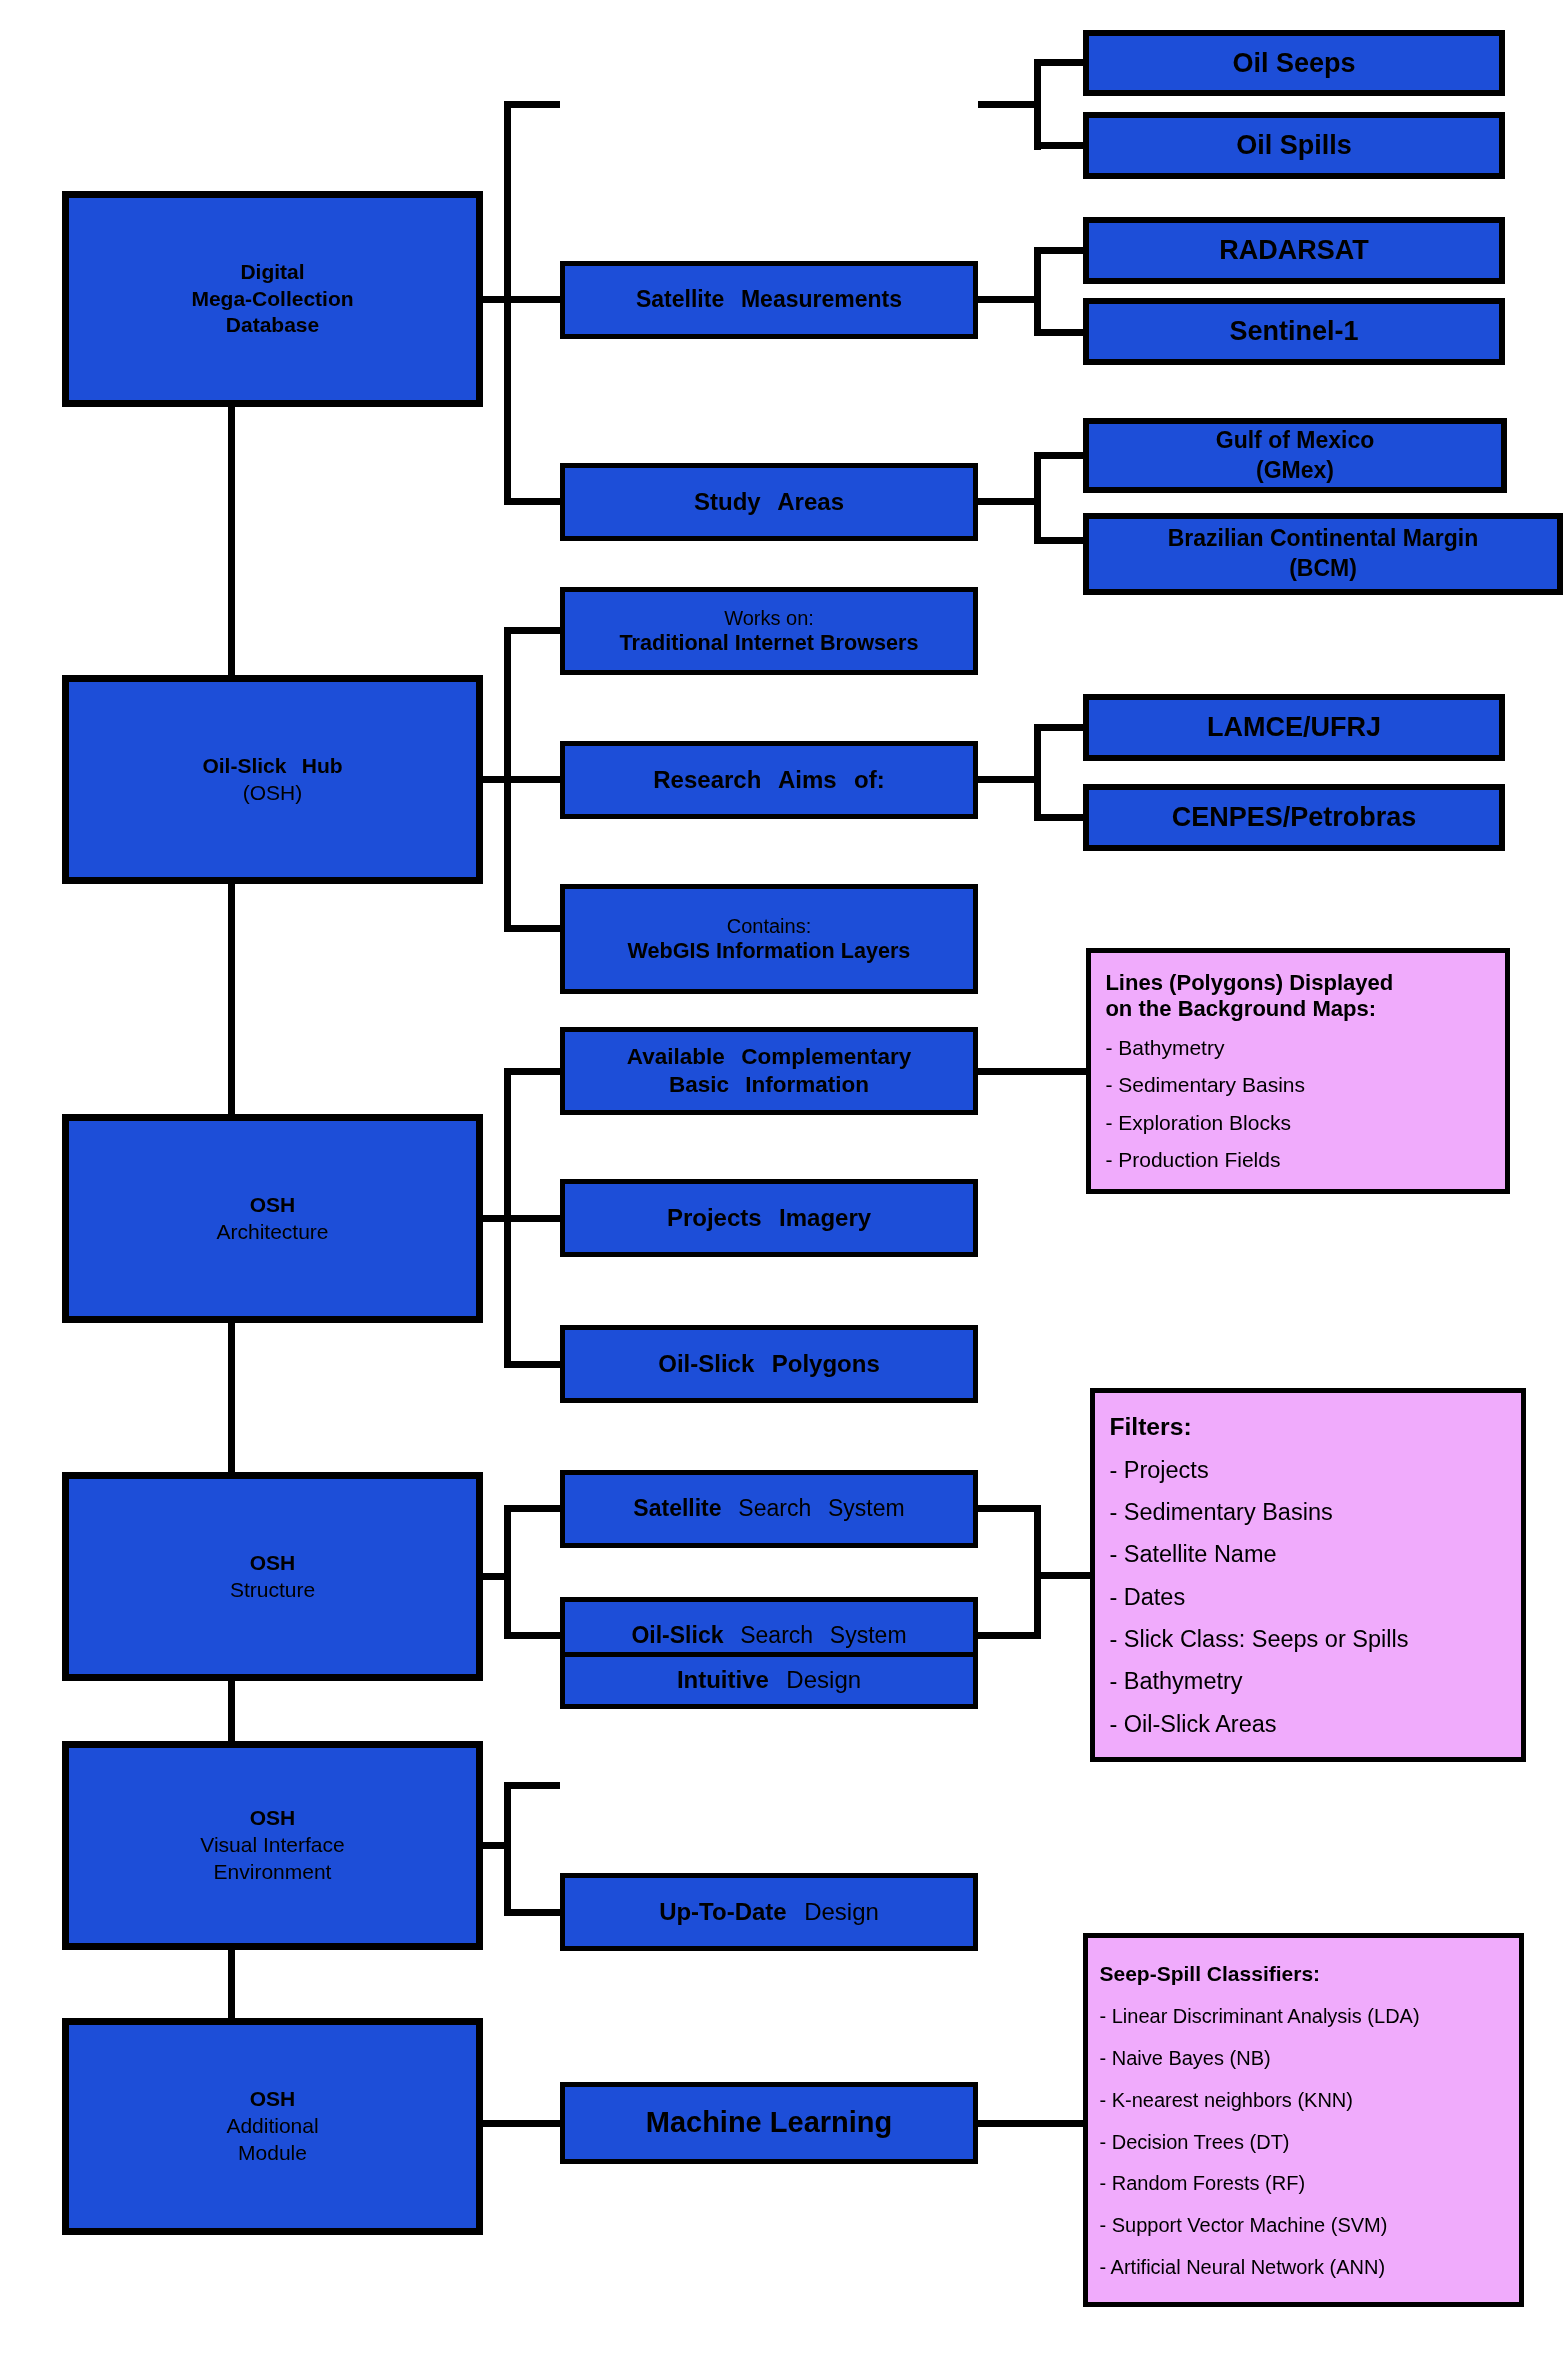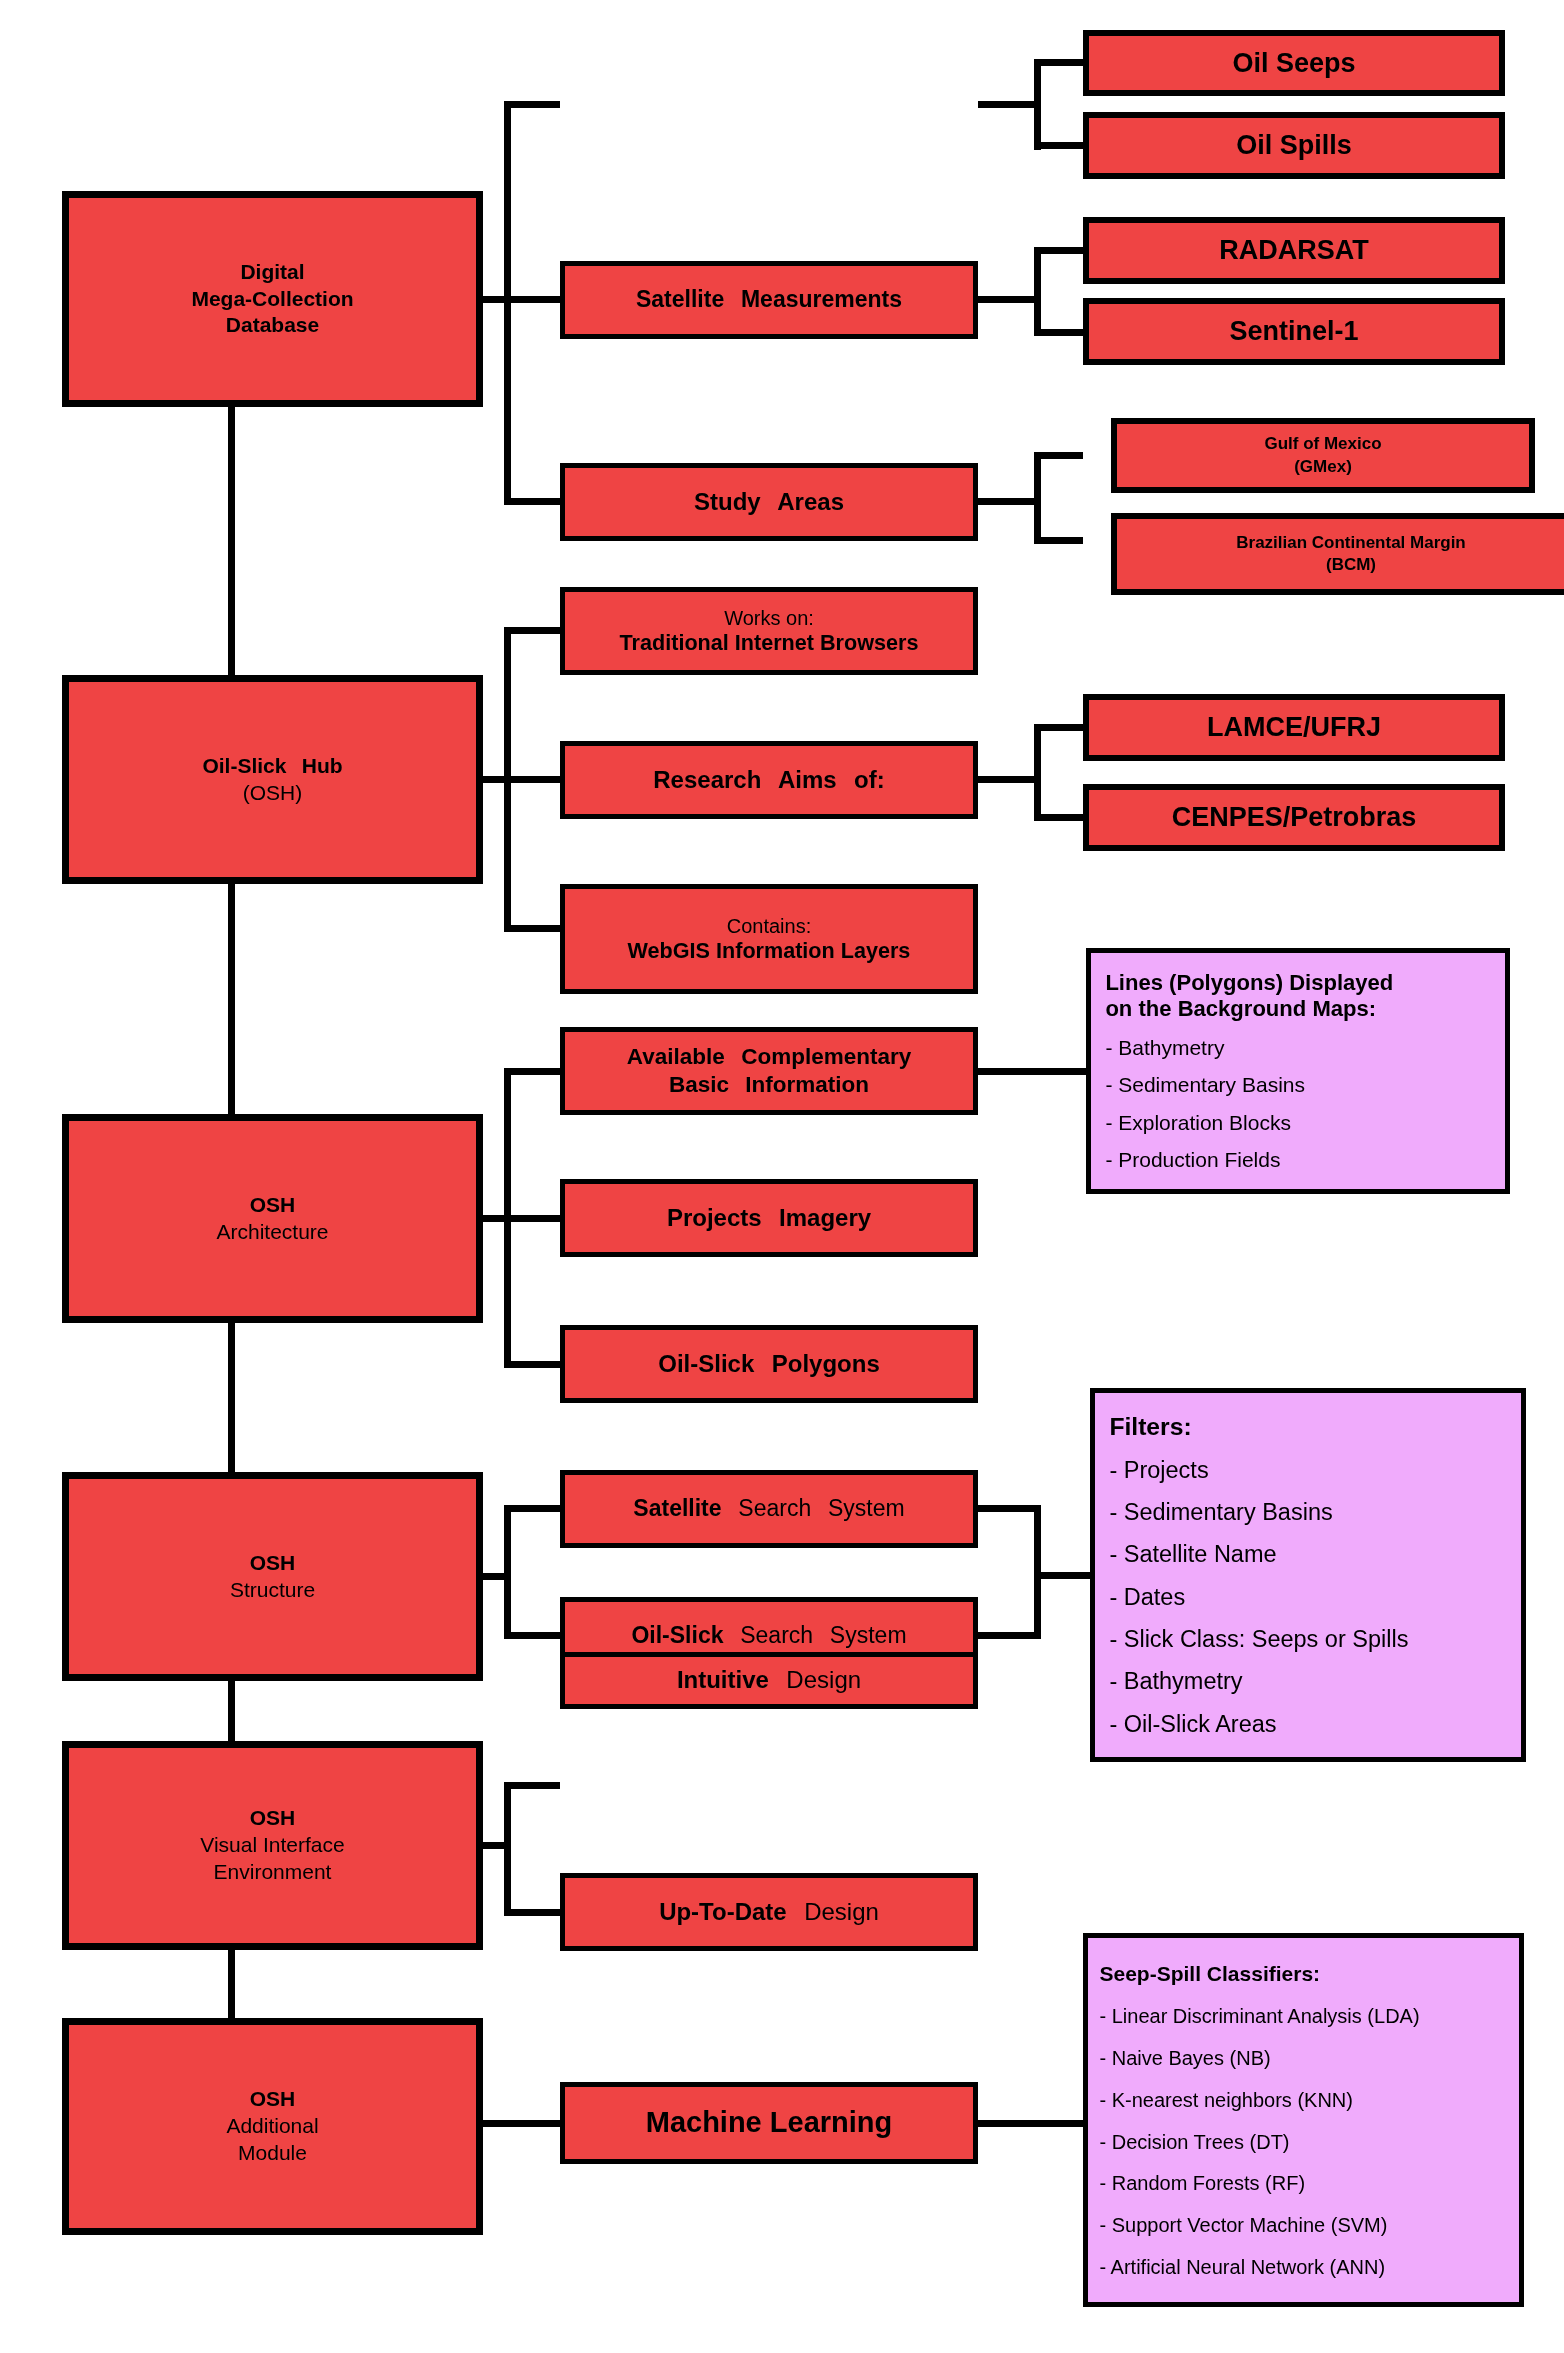--- a/index.html
+++ b/index.html
@@ -2,28 +2,28 @@
 <html style="font-size:7.7px"><head>
 <meta charset="utf-8">
 <style>
   * { margin:0; padding:0; box-sizing:border-box; }
   body { font-family:"Liberation Sans", sans-serif; background:#ffffff; color:#000000; }
   #canvas { position:relative; width:1564px; height:2354px; background:#ffffff; overflow:hidden; }
 
   .line { position:absolute; background:#000000; }
 
   .box {
-    position:absolute; background:#ef4444; border:5.7px solid #000000;
+    position:absolute; background:#1d4ed8; border:5.7px solid #000000;
     display:flex; flex-direction:column; align-items:center; justify-content:center;
     text-align:center; line-height:1.28; font-weight:bold;
   }
   .main { left:27px; width:421px; border-width:7.7px; font-size:21px;margin-left:35px; }
   .mid  { left:560px; width:418px; font-size:24px; }
   .pair { left:1083px; width:422px; border-width:6.7px; font-size:27px; }
-  .two  { font-size:17px; line-height:1.3;margin-left:28px; }
+  .two  { font-size:23px; line-height:1.3; }
 
   .b { font-weight:bold; }
   .r { font-weight:normal; }
   .wide { word-spacing:0.45em; }
 
   .listbox {
     position:absolute; background:#f0abfc; border:5.7px solid #000000;
     display:flex; flex-direction:column; justify-content:space-evenly;
     text-align:left; padding:4.8px 14.4px; line-height:1.2;
   }

